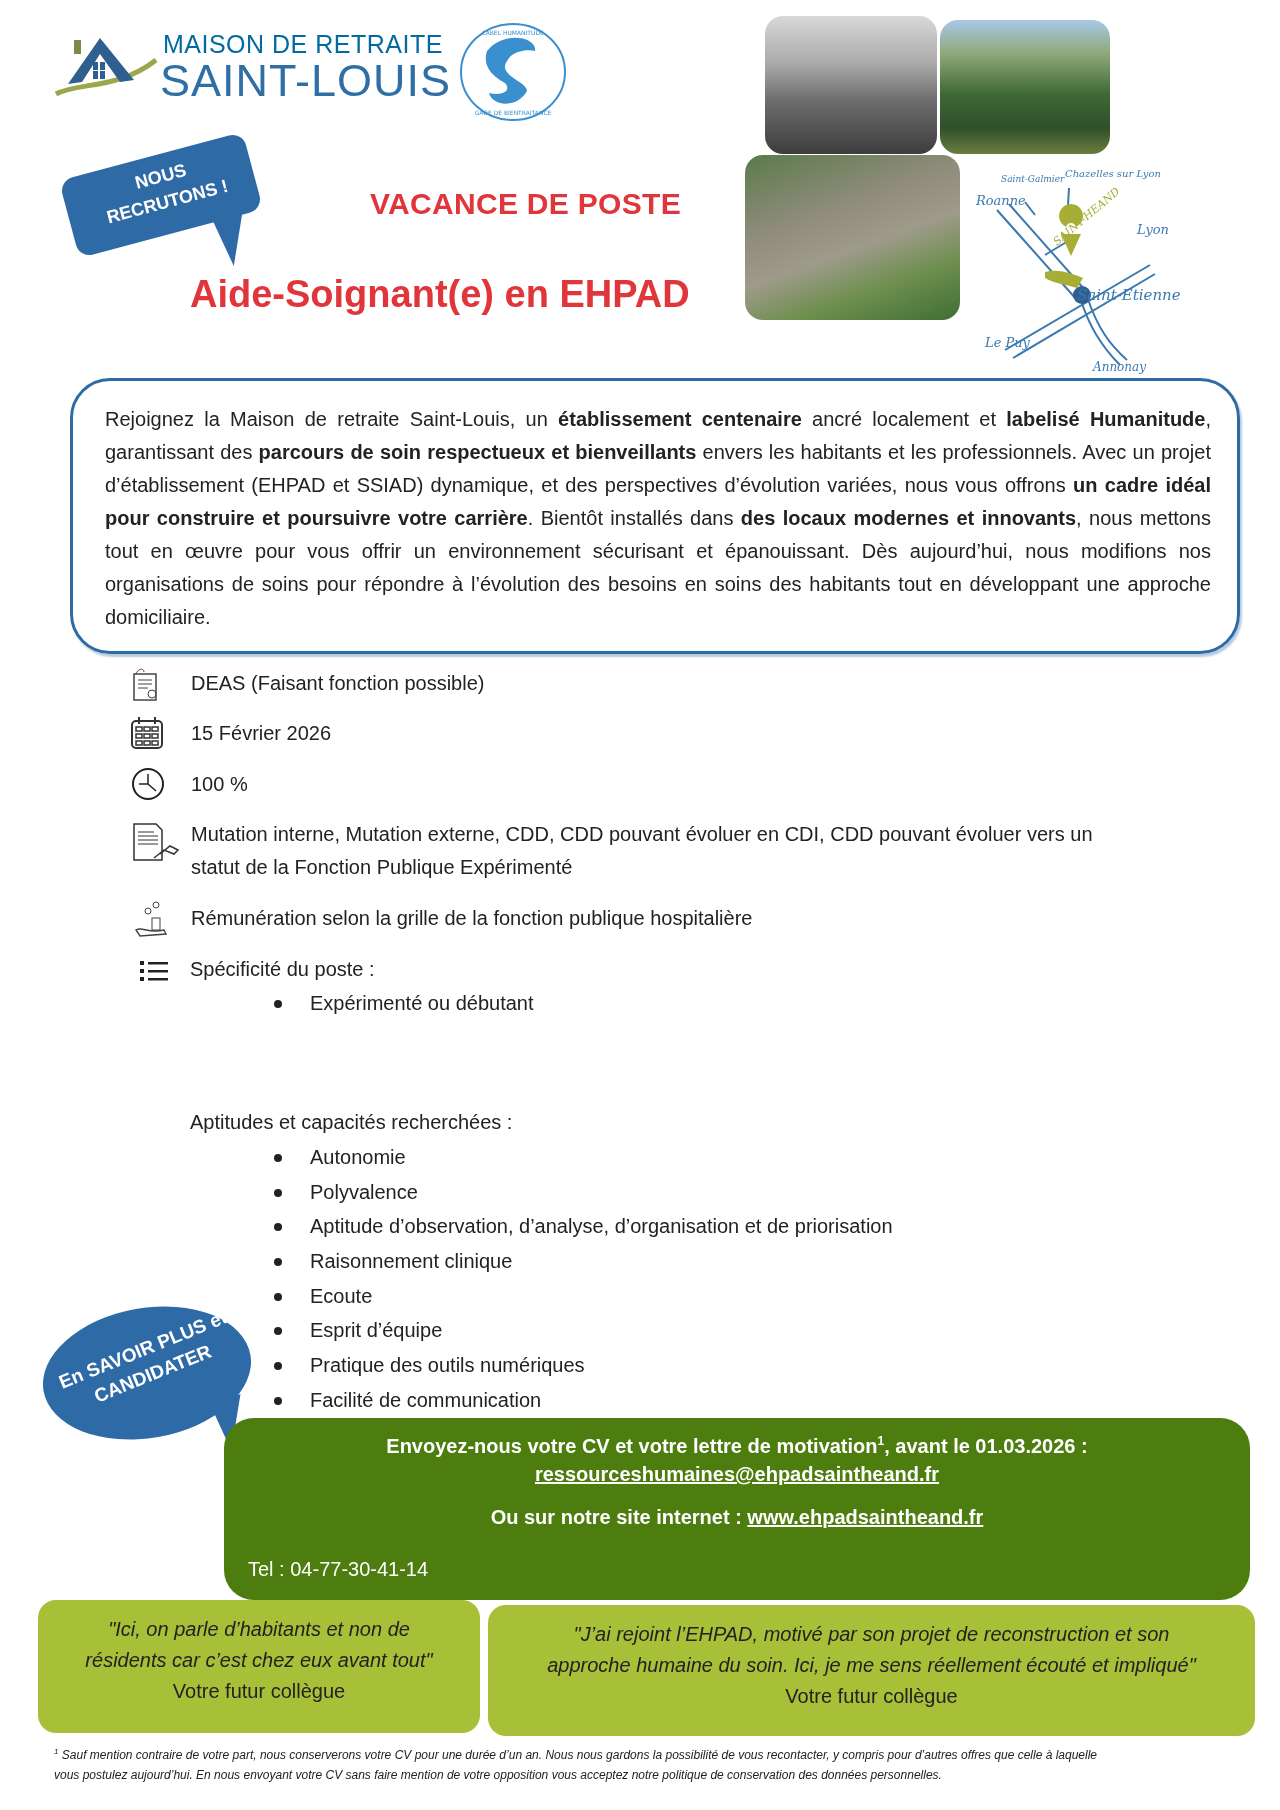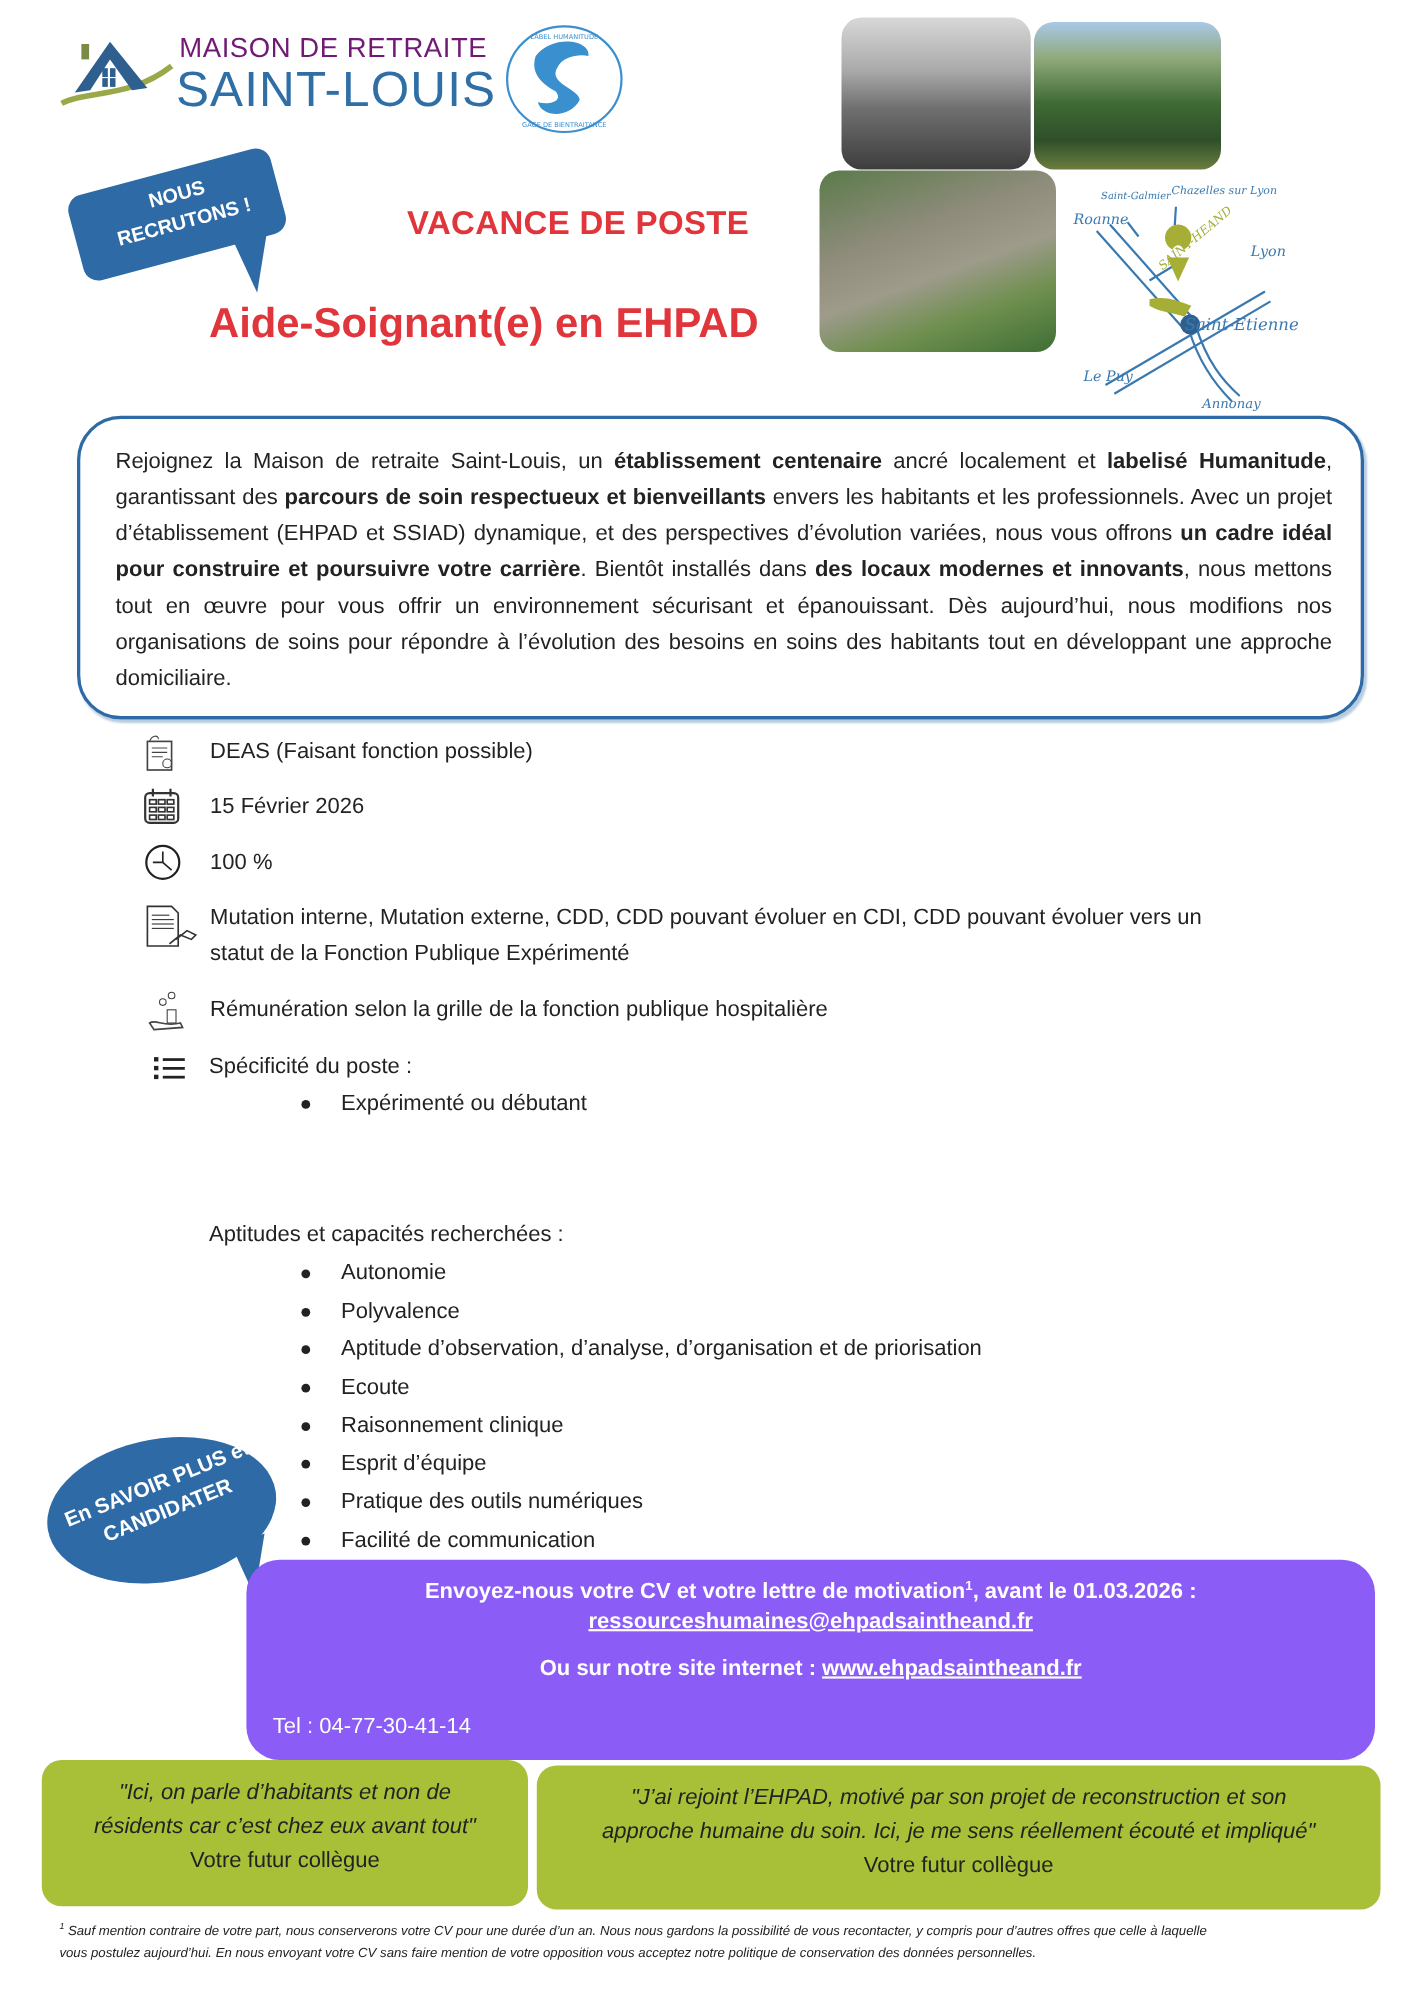--- a/index.html
+++ b/index.html
@@ -1,20 +1,20 @@
 <!DOCTYPE html>
 <html><head>
 <meta charset="utf-8">
 <style>
   html,body{margin:0;padding:0;background:#fff;}
   body{width:1280px;height:1810px;position:relative;overflow:hidden;font-family:"Liberation Sans",sans-serif;color:#222;}
   .abs{position:absolute;}
   
   .logo-house{left:48px;top:32px;width:112px;height:70px;}
-  .logo-line1{left:163px;top:30px;font-size:25px;color:#701a75;letter-spacing:0.5px;white-space:nowrap;}
+  .logo-line1{left:163px;top:30px;font-size:25px;color:#0369a1;letter-spacing:0.5px;white-space:nowrap;}
   .logo-line2{left:160px;top:55px;font-size:45px;color:#2f6fa6;letter-spacing:1px;white-space:nowrap;}
   .badge{left:457px;top:21px;width:112px;height:102px;}
   
   .photo{border-radius:18px;overflow:hidden;}
   .photo1{left:765px;top:16px;width:172px;height:138px;background:linear-gradient(180deg,#d8d8d8 0%,#a9a9a9 35%,#6f6f6f 60%,#3d3d3d 100%);}
   .photo2{left:940px;top:20px;width:170px;height:134px;background:linear-gradient(180deg,#a8c8e8 0%,#8fa97a 25%,#3f6a35 55%,#2f4f2a 80%,#6b7d3e 100%);}
   .photo3{left:745px;top:155px;width:215px;height:165px;background:linear-gradient(160deg,#5b7b4a 0%,#8f8c7c 35%,#9e9b8b 55%,#6e8f4e 75%,#3f6e35 100%);}
   .map{left:965px;top:160px;width:220px;height:218px;}
   .map-label{position:absolute;font-family:"DejaVu Serif",serif;font-style:italic;color:#3a79b0;white-space:nowrap;}
   
@@ -33,21 +33,21 @@
   .info-text{font-size:20px;color:#222;white-space:nowrap;line-height:33px;}
   .bullet-list{position:absolute;left:270px;margin:0;padding:0;list-style:none;}
   .bullet-list li{position:relative;height:34.7px;line-height:34px;font-size:20px;padding-left:40px;white-space:nowrap;}
   .bullet-list li::before{content:"";position:absolute;left:4px;top:14px;width:8px;height:8px;background:#222;border-radius:50%;}
   
   .bubble2{left:38px;top:1300px;width:220px;height:150px;}
   .bubble2 .shape{position:absolute;left:4px;top:8px;width:210px;height:130px;background:#2e6aa6;border-radius:50%;transform:rotate(-10deg);}
   .bubble2 .tail{position:absolute;left:180px;top:98px;width:0;height:0;border-left:4px solid transparent;border-right:28px solid transparent;border-top:50px solid #2e6aa6;transform:rotate(-20deg);}
   .bubble2 .txt{position:absolute;left:20px;top:36px;width:180px;text-align:center;color:#fff;font-weight:bold;font-size:19px;line-height:26px;transform:rotate(-22deg);}
   
-  .contact{left:224px;top:1418px;width:1026px;height:182px;background:#8b5cf6;border-radius:30px;color:#fff;}
+  .contact{left:224px;top:1418px;width:1026px;height:182px;background:#4d7c0f;border-radius:30px;color:#fff;}
   .contact .line{position:absolute;left:0;right:0;text-align:center;font-size:20px;font-weight:bold;white-space:nowrap;}
   .contact a{color:#fff;text-decoration:underline;}
   .contact sup{font-size:12px;}
   .contact .tel{position:absolute;left:24px;top:140px;font-size:20px;}
   .contact .addr{position:absolute;left:476px;top:140px;font-size:20px;white-space:nowrap;}
   
   .testi{background:#a8bf38;border-radius:18px;color:#222;text-align:center;font-size:20px;line-height:31px;}
   .testi .q{font-style:italic;}
   .testi1{left:38px;top:1600px;width:442px;height:133px;}
   .testi2{left:488px;top:1605px;width:767px;height:131px;}
@@ -190,22 +190,22 @@
 <div class="abs info-text" style="left:190px;top:953px;">Spécificité du poste :</div>
 <ul class="bullet-list" style="top:986px;">
   <li>Expérimenté ou débutant</li>
 </ul>
 
 <div class="abs info-text" style="left:190px;top:1106px;">Aptitudes et capacités recherchées :</div>
 <ul class="bullet-list" style="top:1140px;">
   <li>Autonomie</li>
   <li>Polyvalence</li>
   <li>Aptitude d’observation, d’analyse, d’organisation et de priorisation</li>
+  <li>Raisonnement clinique</li>
   <li>Ecoute</li>
-  <li>Raisonnement clinique</li>
   <li>Esprit d’équipe</li>
   <li>Pratique des outils numériques</li>
   <li>Facilité de communication</li>
 </ul>
 
 <div class="abs bubble2">
   <div class="shape"></div>
   <div class="tail"></div>
   <div class="txt"><span>En SAVOIR PLUS et</span><br><span>CANDIDATER</span></div>
 </div>

